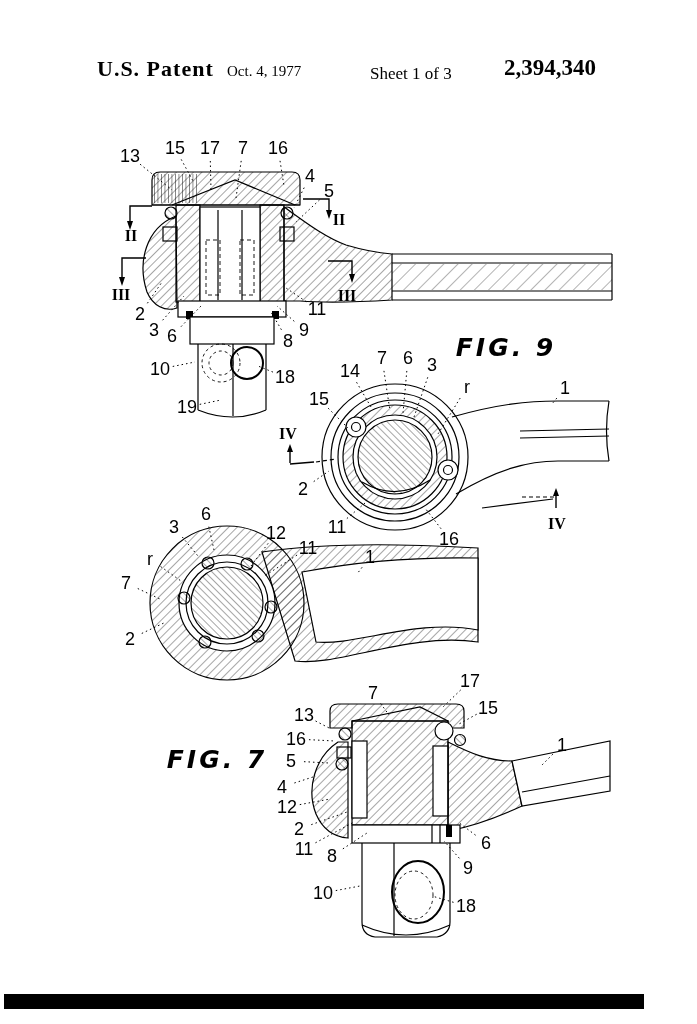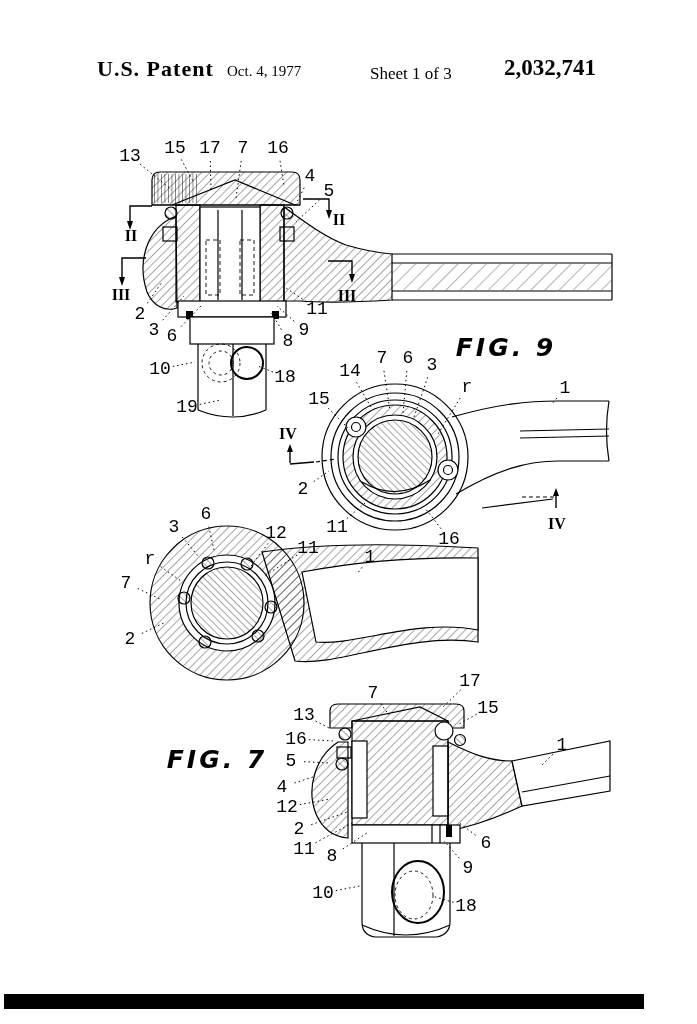--- a/index.html
+++ b/index.html
@@ -21,21 +21,21 @@
   .hdr-sheet   { left:370px; top:64px; font-size:17px; }
   .hdr-patnum  { left:504px; top:55px; font-size:23px; font-weight:bold; }
   .fig-title {
     position:absolute; transform:translate(-50%,-50%);
     font-family:"DejaVu Sans", sans-serif; font-style:italic; font-weight:bold;
     font-size:25px; letter-spacing:3px; white-space:nowrap;
   }
   .callout {
     position:absolute; transform:translate(-50%,-50%);
     font-size:18px; line-height:1; white-space:nowrap;
-    font-family:Liberation Mono, monospace;
+    font-family:Liberation Sans, sans-serif;
   }
   .callout.roman {
     font-family:Liberation Serif, serif; font-weight:bold; font-size:16px;
   }
   .bottom-bar {
     position:absolute; left:4px; top:994px; width:689px; height:15px;
     background:#000;
   }
 </style>
 </head>
@@ -234,21 +234,21 @@
       <line x1="552.8076118445749" y1="754.1923881554251" x2="541" y2="766"></line>
       <line x1="475.6" y1="835.2" x2="458" y2="822"></line>
       <line x1="459.363270095211" y1="858.2836788571125" x2="444" y2="841"></line>
       <line x1="335.7734131940619" y1="890.5834083146369" x2="360" y2="886"></line>
       <line x1="453.5282484795735" y1="902.3318377881099" x2="432" y2="896"></line>
     </svg>
 
   <div class="hdr hdr-title">U.S. Patent</div>
   <div class="hdr hdr-date">Oct. 4, 1977</div>
   <div class="hdr hdr-sheet">Sheet 1 of 3</div>
-  <div class="hdr hdr-patnum">2,032,741</div>
+  <div class="hdr hdr-patnum">2,394,340</div>
 
   <div class="bottom-bar"></div>
     <span class="callout" style="left: 130px; top: 156px;">13</span>
     <span class="callout" style="left: 175px; top: 148px;">15</span>
     <span class="callout" style="left: 210px; top: 148px;">17</span>
     <span class="callout" style="left: 243px; top: 148px;">7</span>
     <span class="callout" style="left: 278px; top: 148px;">16</span>
     <span class="callout" style="left: 310px; top: 176px;">4</span>
     <span class="callout" style="left: 329px; top: 191px;">5</span>
     <span class="callout roman" style="left: 131px; top: 236px;">II</span>

